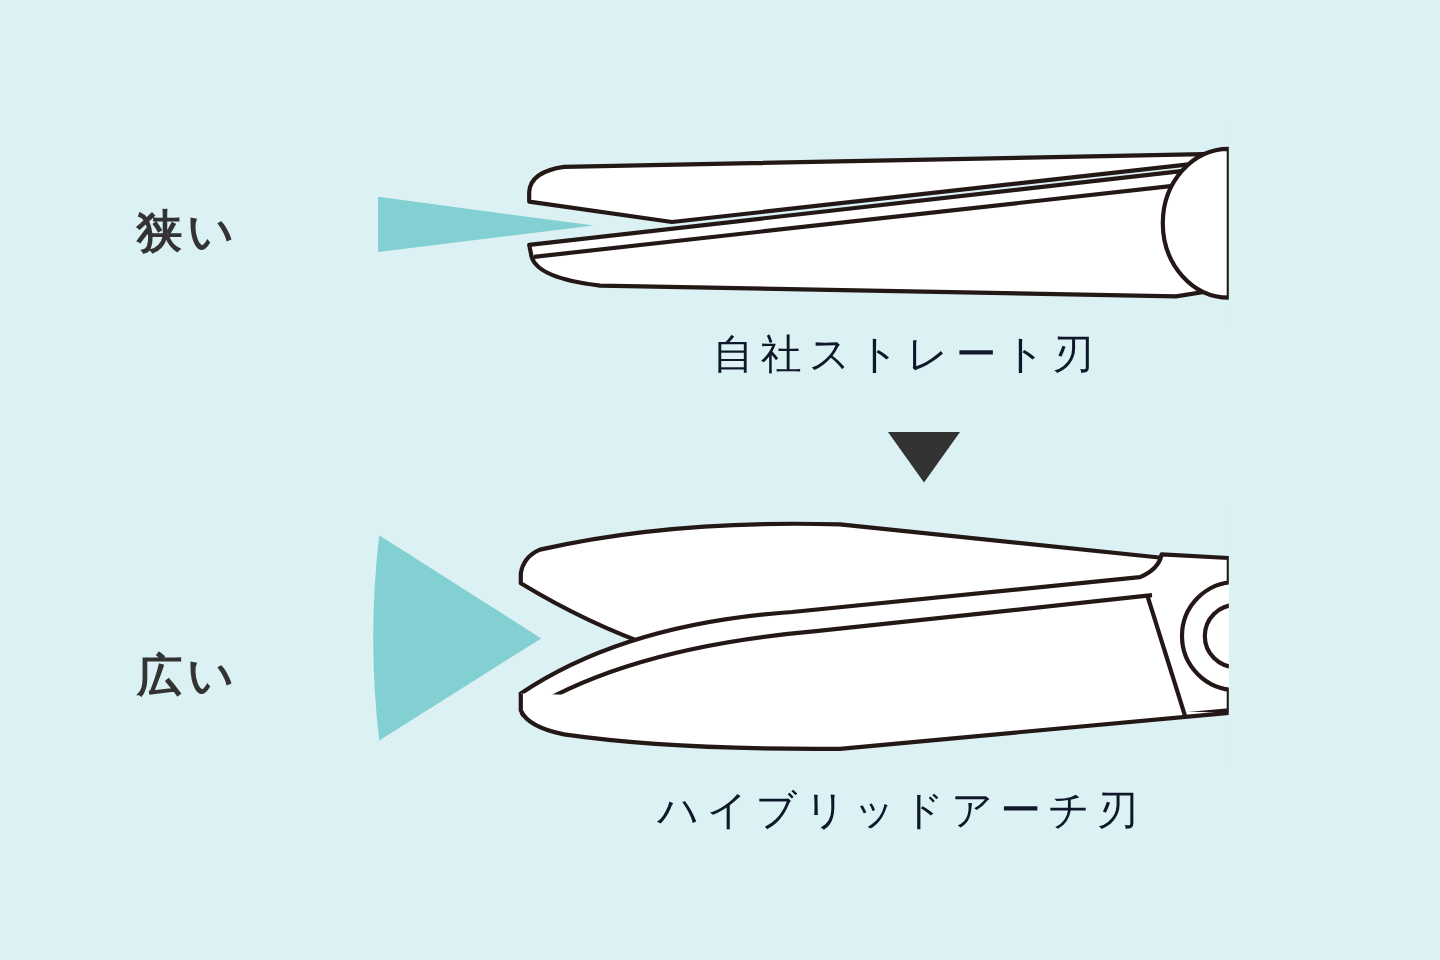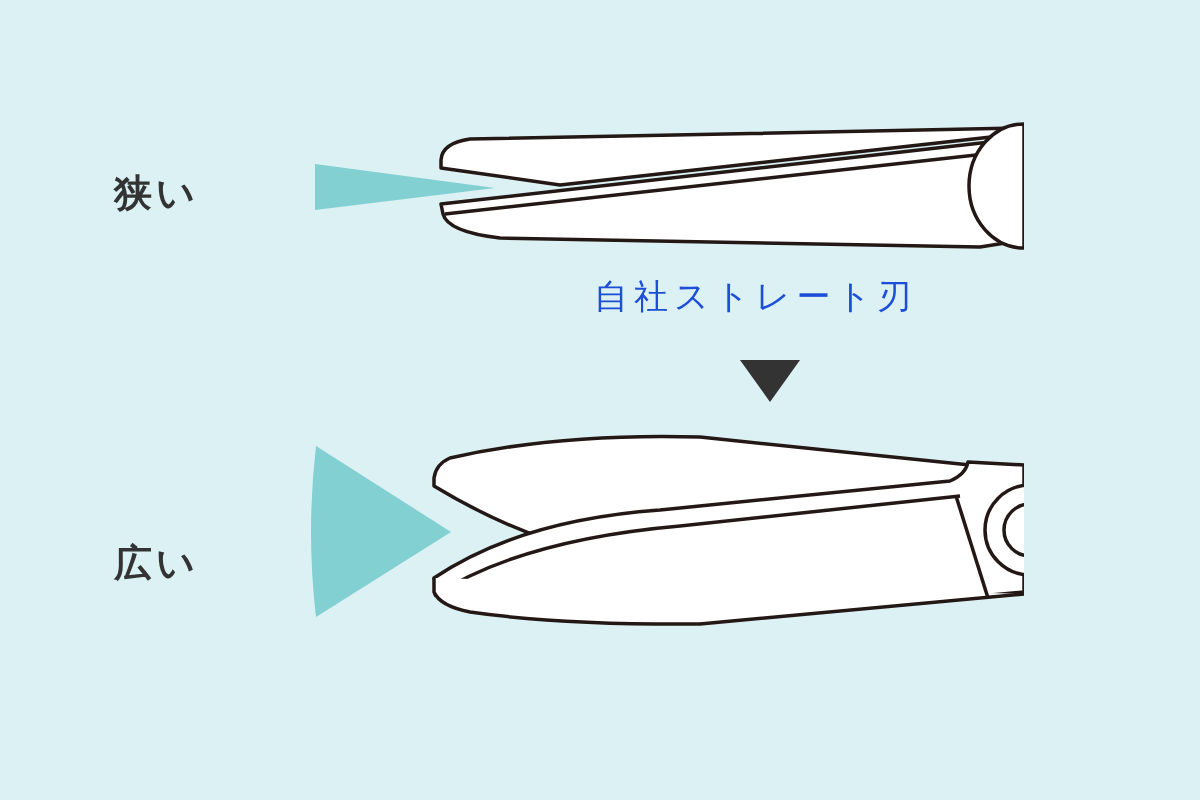--- a/index.html
+++ b/index.html
@@ -22,21 +22,21 @@
       font-weight: bold;
       font-size: 38px;
       color: #333333;
       letter-spacing: 4px;
       line-height: 1;
     }
     .label-blade {
       position: absolute;
       font-family: "DejaVu Sans", sans-serif;
       font-size: 34px;
-      color: #1d4ed8;
+      color: #0f172a;
       letter-spacing: 6px;
       line-height: 1;
       white-space: nowrap;
     }
     svg.art {
       position: absolute;
       left: 0;
       top: 0;
     }
   </style>
@@ -82,14 +82,15 @@
 
     <polygon points="740,360 800,360 770,402" fill="#333333"></polygon>
   </svg>
 
   <div class="label-side" style="left:114px; top:174px;">狭い</div>
 
   <div class="label-blade" style="left:594px; top:279px;">自社ストレート刃</div>
 
   <div class="label-side" style="left:114px; top:544px;">広い</div>
 
+  <div class="label-blade" style="left:548px; top:659px;">ハイブリッドアーチ刃</div>
 
 </div>
 
 </body></html>

